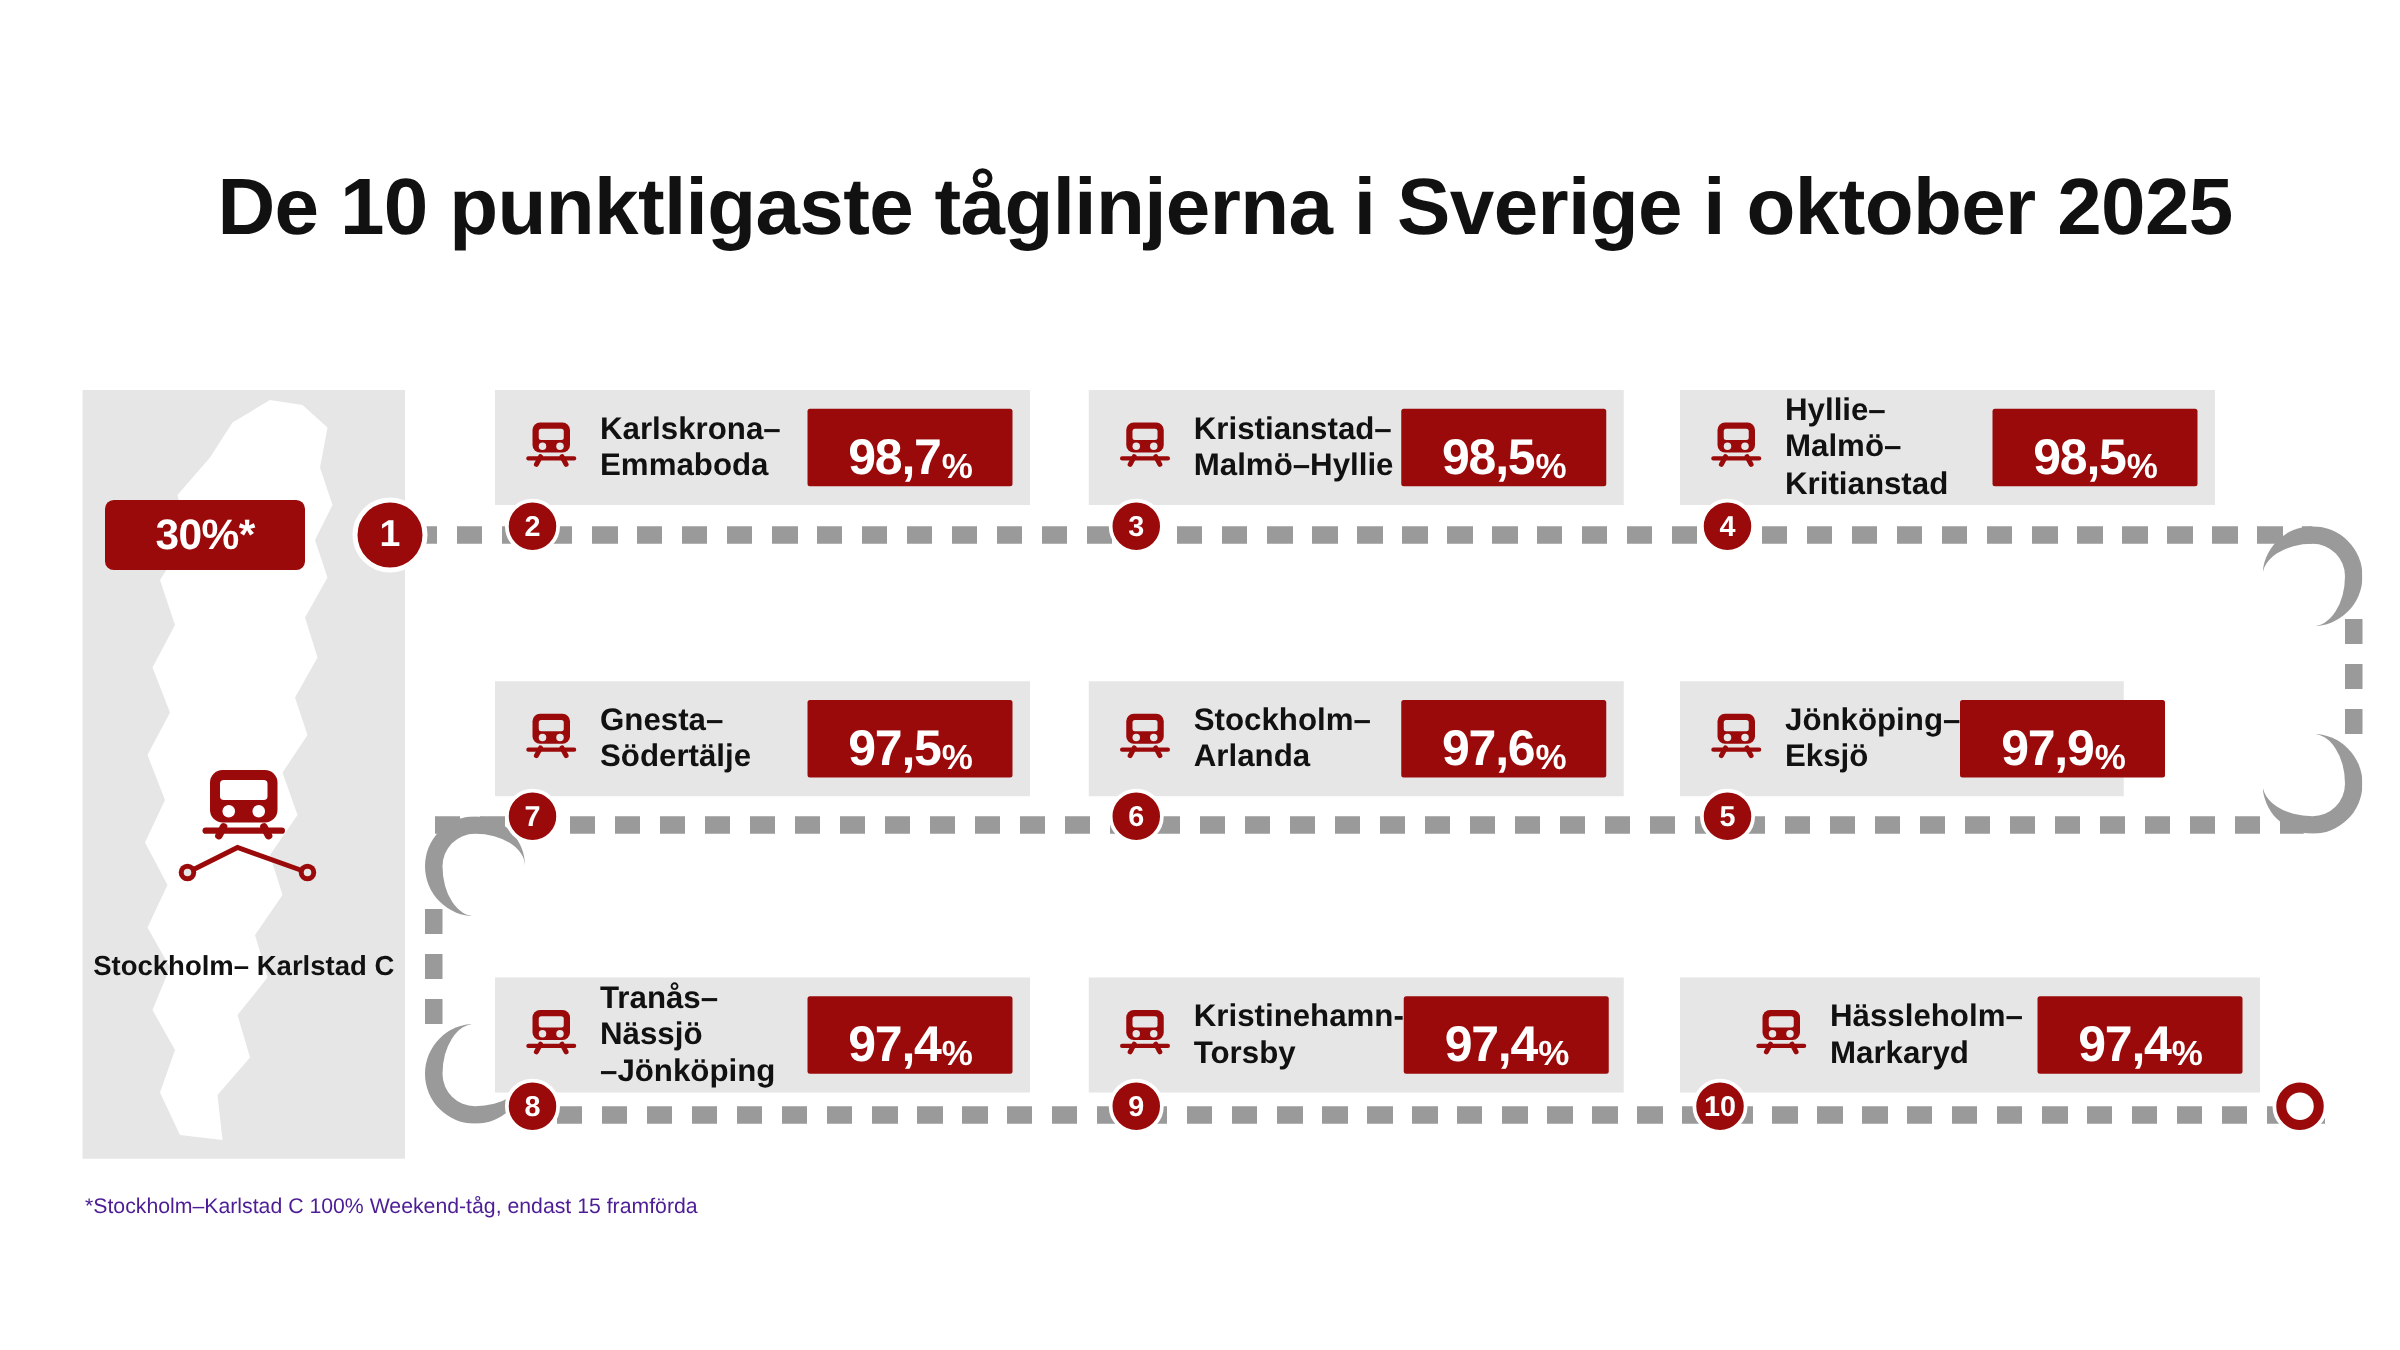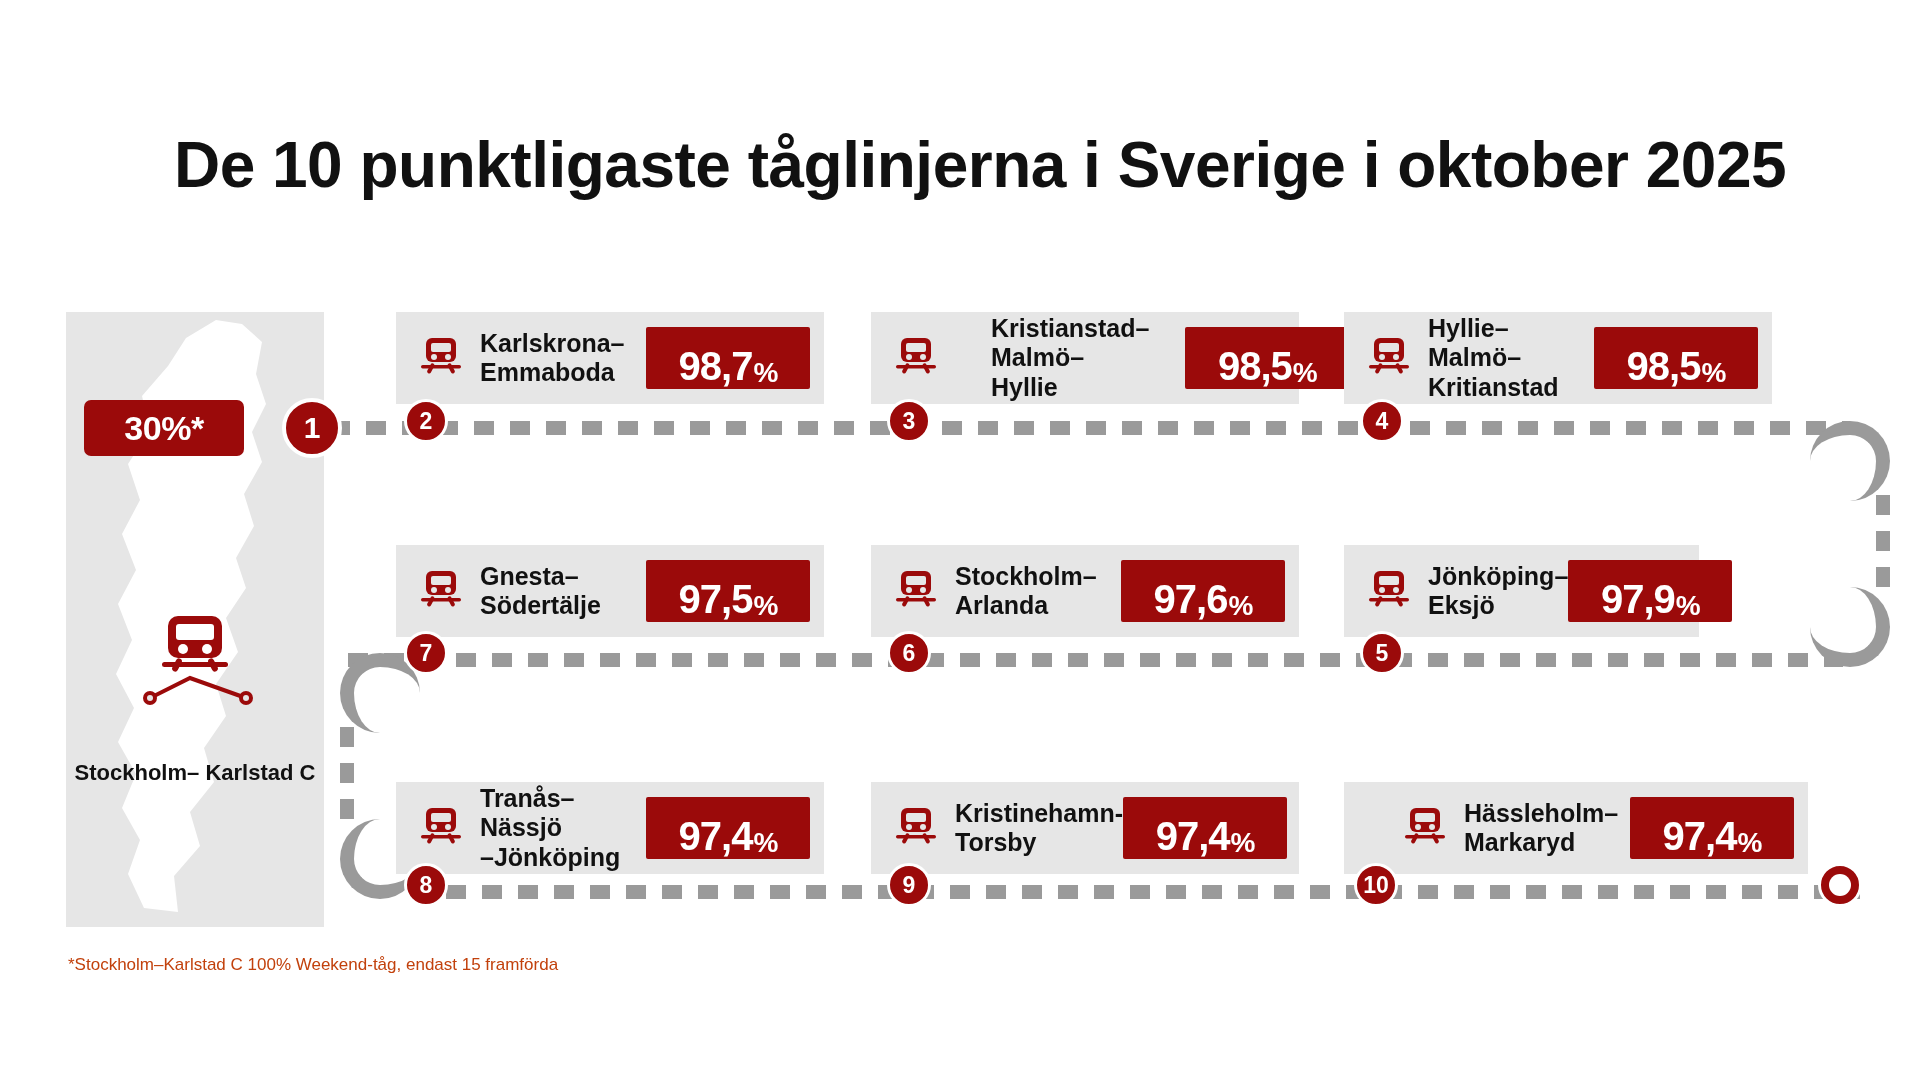--- a/index.html
+++ b/index.html
@@ -229,21 +229,21 @@
     border-radius: 50%;
     background: #ffffff;
   }
 
   
   #footnote {
     position: absolute;
     left: 68px;
     top: 955px;
     font-size: 17px;
-    color: #c2410c;
+    color: #4c1d95;
   }
 </style>
 </head>
 <body>
 
 <div id="stage">
 
   <div id="title">De 10 punktligaste tåglinjerna i Sverige i oktober 2025</div>
 
   <div class="track" style="left:330px; top:421px; width:1520px;"></div>
@@ -310,21 +310,21 @@
     </svg>
     <div class="cname">Karlskrona–
 Emmaboda</div>
     <div class="cval">
         <span>98,7</span>
         <span class="pct">%</span>
       </div>
   </div>
   <div class="node" style="left:404px; top:399px;">2</div>
 
-  <div class="card" style="left:871px; top:312px; width:428px;gap:36px;">
+  <div class="card" style="left:871px; top:312px; width:428px;">
     <svg class="ticon" viewBox="0 0 46 42">
       <rect x="8" y="1" width="30" height="24" rx="6" fill="#9b0a0a"></rect>
       <rect x="13" y="6" width="20" height="9" rx="2" fill="#e6e6e6"></rect>
       <circle cx="16" cy="20" r="3" fill="#e6e6e6"></circle>
       <circle cx="30" cy="20" r="3" fill="#e6e6e6"></circle>
       <rect x="3" y="28" width="40" height="3.4" rx="1.7" fill="#9b0a0a"></rect>
       <rect x="11" y="26" width="4" height="11" rx="2" fill="#9b0a0a" transform="rotate(28 13 31)"></rect>
       <rect x="31" y="26" width="4" height="11" rx="2" fill="#9b0a0a" transform="rotate(-28 33 31)"></rect>
     </svg>
     <div class="cname">Kristianstad–

